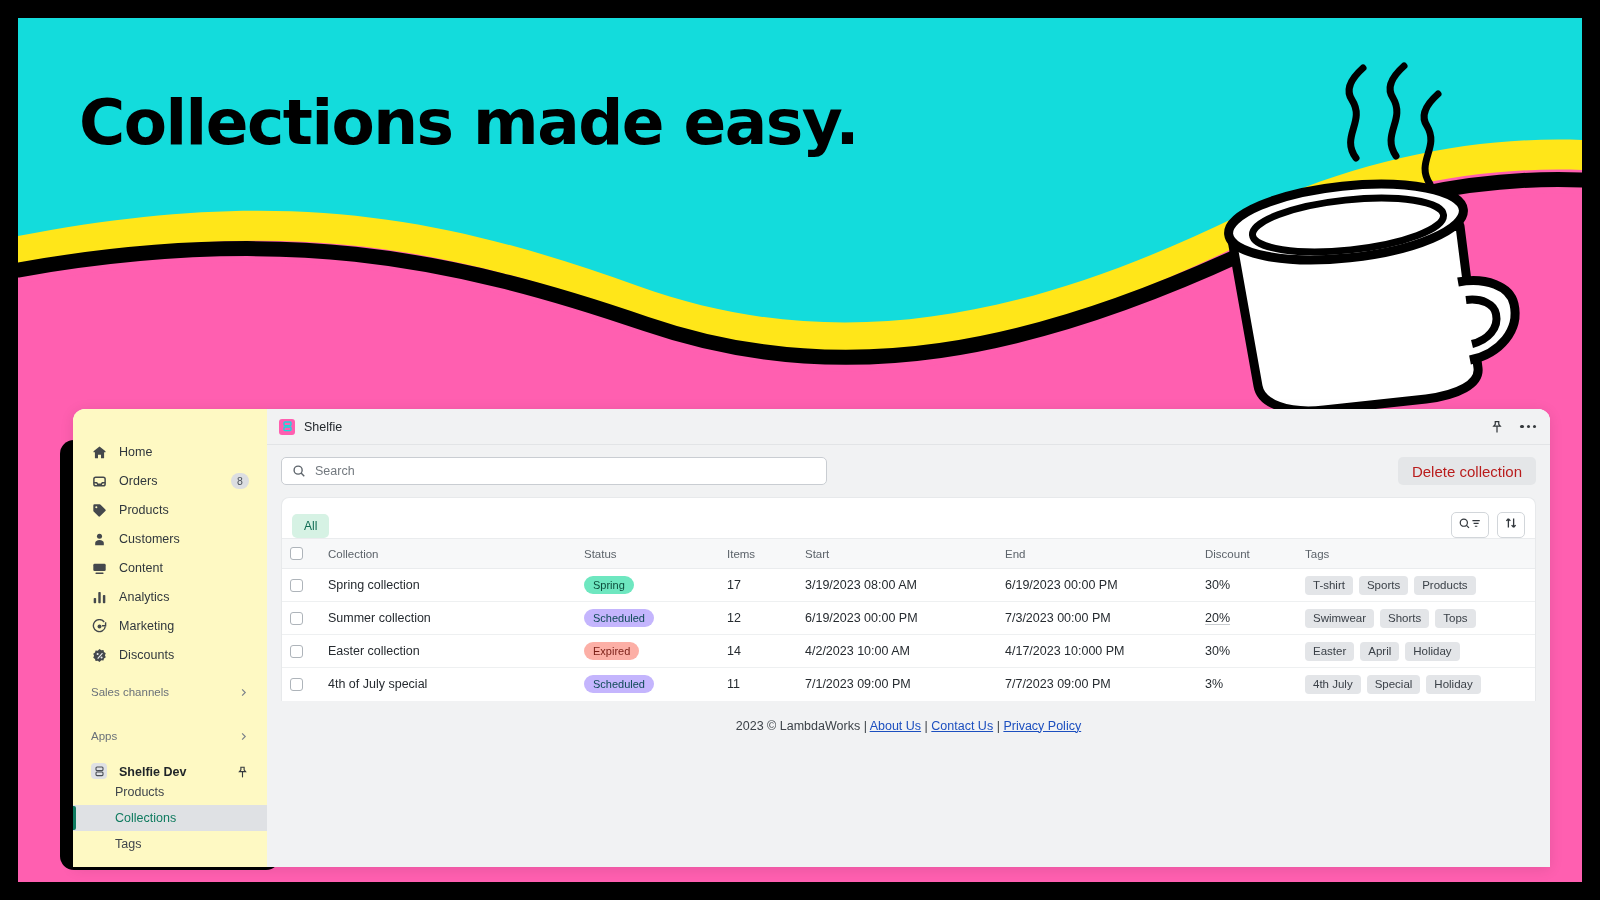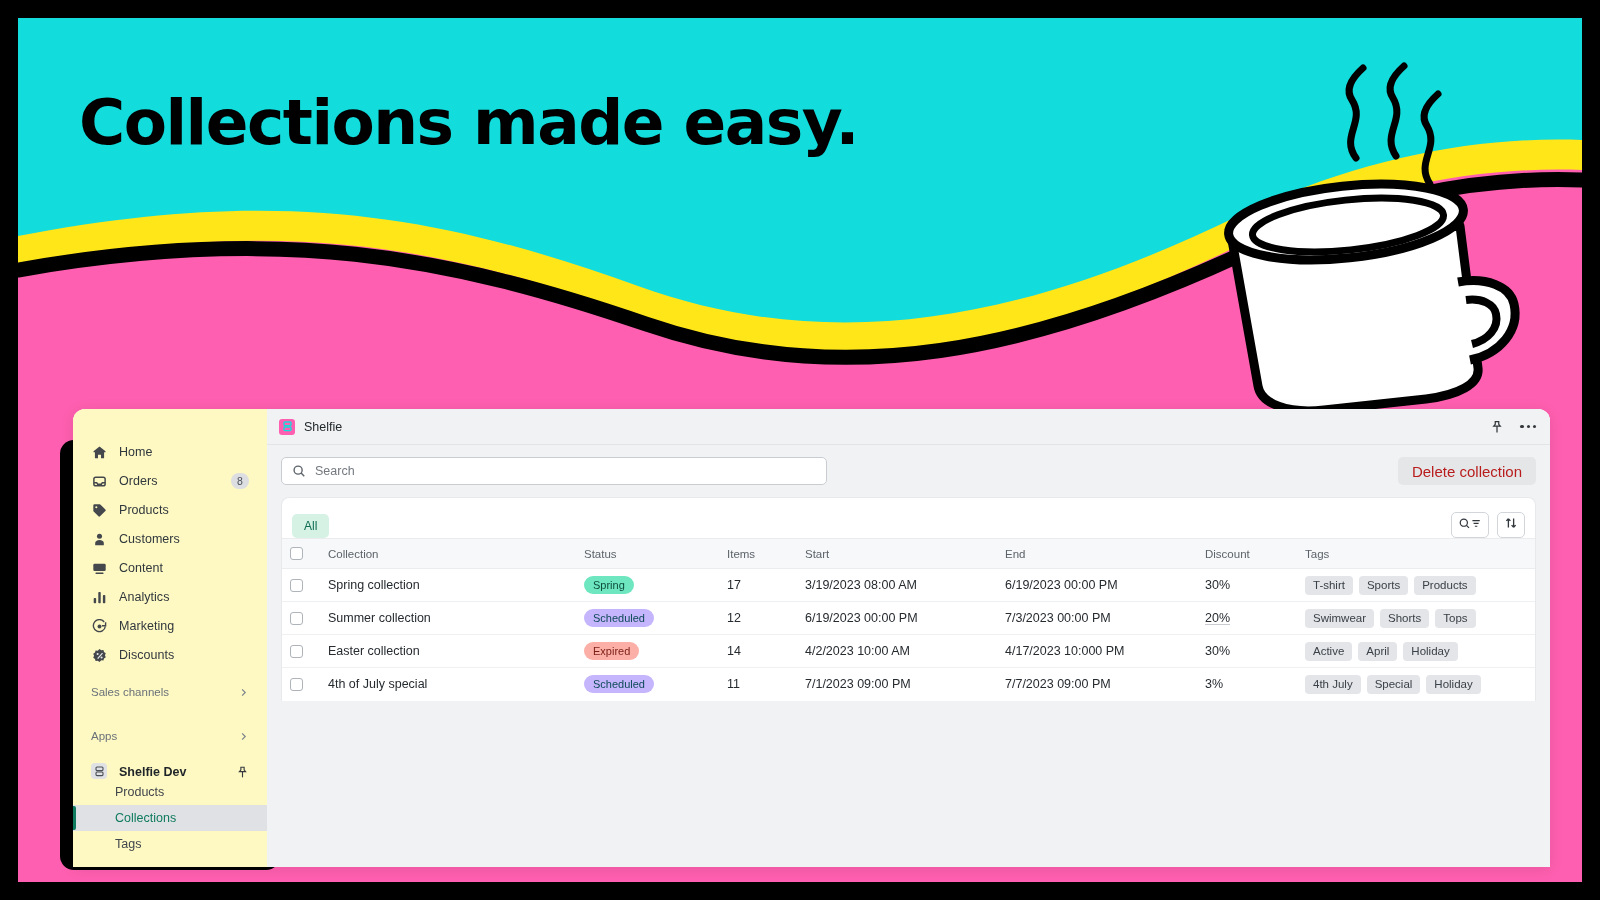--- a/index.html
+++ b/index.html
@@ -636,35 +636,44 @@
               <tr>
                 <td>
                   <span class="chk"></span>
                 </td>
                 <td>Easter collection</td>
                 <td><span class="badge expired">Expired</span></td>
                 <td>14</td>
                 <td>4/2/2023 10:00 AM</td>
                 <td>4/17/2023 10:000 PM</td>
                 <td><span>30%</span></td>
-                <td><span class="tag">Active</span><span class="tag">April</span><span class="tag">Holiday</span></td>
+                <td><span class="tag">Easter</span><span class="tag">April</span><span class="tag">Holiday</span></td>
               </tr>
               <tr>
                 <td>
                   <span class="chk"></span>
                 </td>
                 <td>4th of July special</td>
                 <td><span class="badge scheduled">Scheduled</span></td>
                 <td>11</td>
                 <td> 7/1/2023 09:00 PM</td>
                 <td>7/7/2023 09:00 PM</td>
                 <td><span>3%</span></td>
                 <td><span class="tag">4th July</span><span class="tag">Special</span><span class="tag">Holiday</span></td>
               </tr>
             </tbody>
         </table>
       </div>
 
+      <div class="footer">
+        <span>2023 © LambdaWorks</span>
+        <span class="sep"> | </span>
+        <a href="#">About Us</a>
+        <span class="sep"> | </span>
+        <a href="#">Contact Us</a>
+        <span class="sep"> | </span>
+        <a href="#">Privacy Policy</a>
+      </div>
 
       <div class="panel-bottom"></div>
     </section>
   </div>
 </div>
 
 </body></html>

